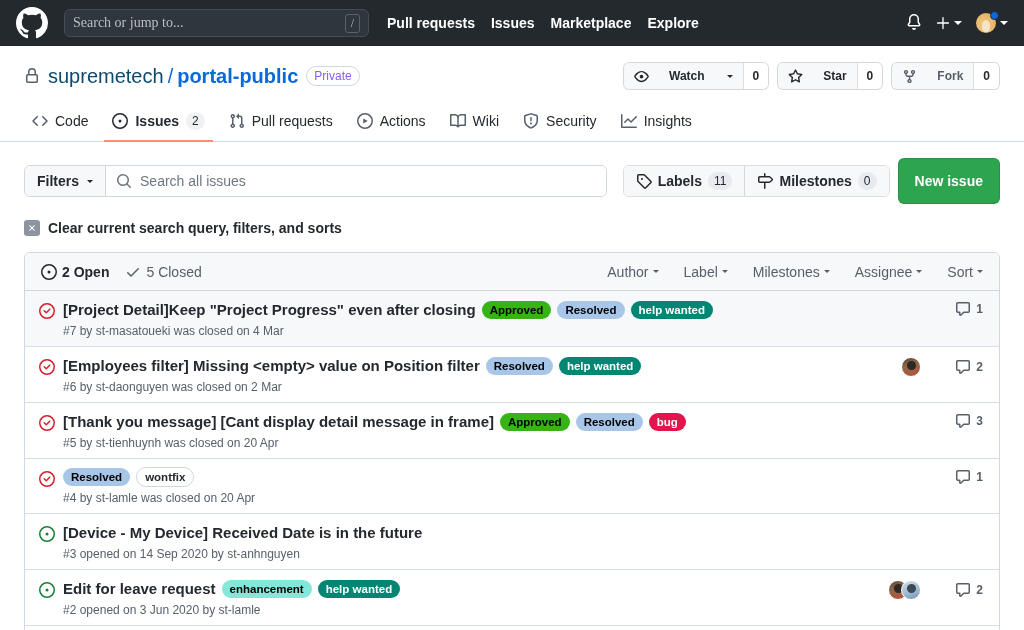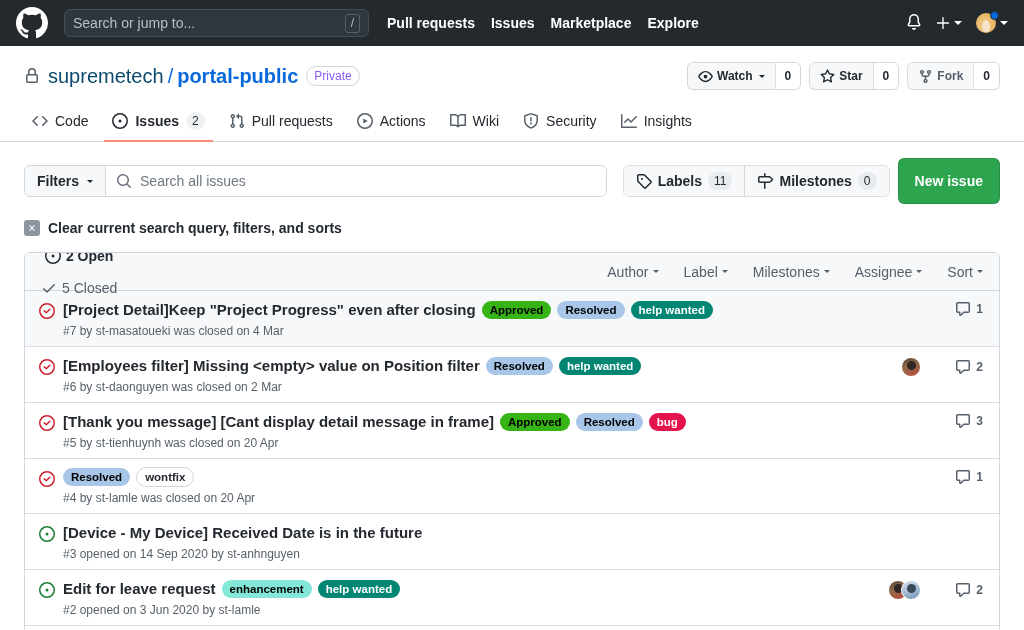--- a/index.html
+++ b/index.html
@@ -24,20 +24,21 @@
   .gh-logo { width: 32px; height: 32px; flex: 0 0 auto; margin-right: 16px; }
   .gh-logo svg { display:block; }
   .header-search {
     width: 305px; height: 28px;
     background: #30363d;
     border: 1px solid #444c56;
     border-radius: 6px;
     display: flex; align-items: center;
     padding: 0 8px;
     position: relative;
+    font-family: Liberation Serif, serif;
   }
   .header-search .ph {
     color: #b9bfc6; font-size: 14px; flex: 1;
   }
   .slash-key {
     border: 1px solid #5a6169;
     border-radius: 3px;
     color: #b9bfc6;
     font-size: 12px;
     line-height: 14px;
@@ -115,21 +116,21 @@
     border-radius: 6px;
     height: 28px;
     overflow: hidden;
     background: #f6f8fa;
   }
   .btn-group .seg {
     display: flex; align-items: center;
     padding: 0 10px;
     font-size: 12px; font-weight: bold;
     color: #24292f;
-    gap: 4px;
+    gap: 20px;
     background: #f6f8fa;
     white-space: nowrap;
   }
   .btn-group .seg.count {
     background: #fff;
     border-left: 1px solid rgba(27,31,36,0.15);
     font-weight: bold;
     color: #24292f;
     padding: 0 9px;
   }
@@ -257,21 +258,21 @@
     background: #fff;
   }
   .issue-box-head {
     background: #f6f8fa;
     border-bottom: 1px solid #d0d7de;
     height: 38px;
     display: flex; align-items: center;
     padding: 0 16px;
     font-size: 14px;
   }
-  .state-filters { display: flex; align-items: center; gap: 16px; flex-direction: column; }
+  .state-filters { display: flex; align-items: center; gap: 16px; }
   .state-item {
     display: flex; align-items: center; gap: 5px;
     color: #57606a;
     white-space: nowrap;
   }
   .state-item.sel { color: #24292f; font-weight: bold; }
   .head-dropdowns {
     margin-left: auto;
     display: flex; align-items: center; gap: 25px;
   }

